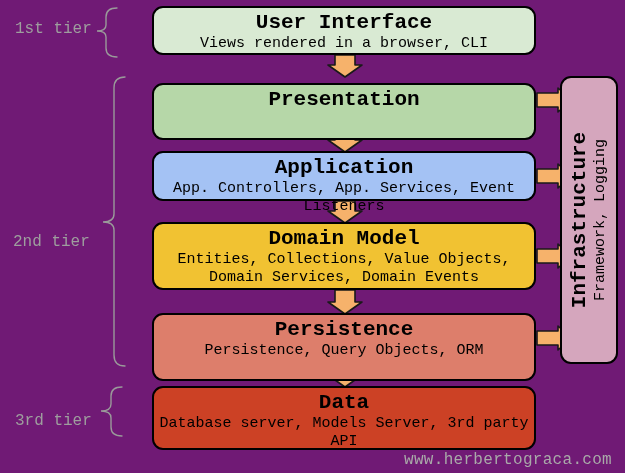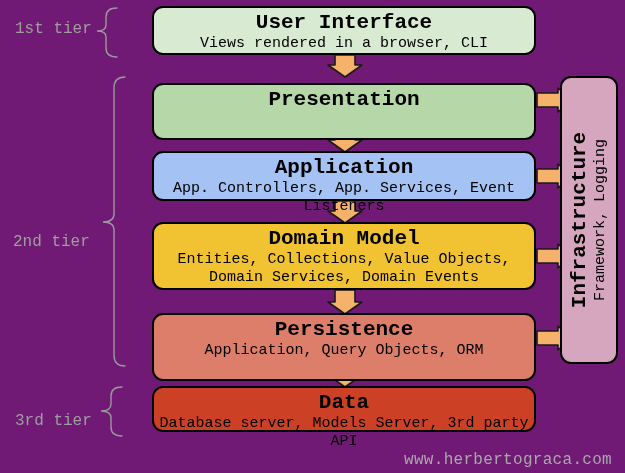--- a/index.html
+++ b/index.html
@@ -20,21 +20,21 @@
     position:absolute;left:152px;width:384px;box-sizing:border-box;
     border:2px solid #000;border-radius:11px;
     display:flex;flex-direction:column;align-items:center;justify-content:flex-start;
     padding-top:2px;
   }
   .box-ui{top:6px;height:49px;}
   .box-presentation{top:83px;height:57px;}
   .box-application{top:151px;height:50px;}
   .box-domain{top:222px;height:68px;}
   .box-persistence{top:313px;height:68px;}
-  .box-data{top:386px;height:46px;}
+  .box-data{top:386px;height:64px;}
   .layer-title{
     font-size:21px;font-weight:bold;color:#000;line-height:25px;white-space:nowrap;
   }
   .layer-sub{
     font-size:15px;color:#000;line-height:18px;text-align:center;white-space:pre-line;
   }
   .infra-box{
     position:absolute;left:560px;top:76px;width:58px;height:288px;box-sizing:border-box;
     border:2px solid #000;border-radius:11px;
   }
@@ -91,21 +91,21 @@
   </div>
 
   <div class="layer-box box-domain" style="background: rgb(241, 194, 50);">
     <div class="layer-title">Domain Model</div>
     <div class="layer-sub">Entities, Collections, Value Objects,
 Domain Services, Domain Events</div>
   </div>
 
   <div class="layer-box box-persistence" style="background: rgb(221, 126, 107);">
     <div class="layer-title">Persistence</div>
-    <div class="layer-sub">Application, Query Objects, ORM</div>
+    <div class="layer-sub">Persistence, Query Objects, ORM</div>
   </div>
 
   <div class="layer-box box-data" style="background: rgb(204, 65, 37);">
     <div class="layer-title">Data</div>
     <div class="layer-sub">Database server, Models Server, 3rd party API</div>
   </div>
 
   <div class="infra-box" style="background: rgb(213, 166, 189);">
     <div class="infra-rotated">
       <div class="infra-title">Infrastructure</div>

